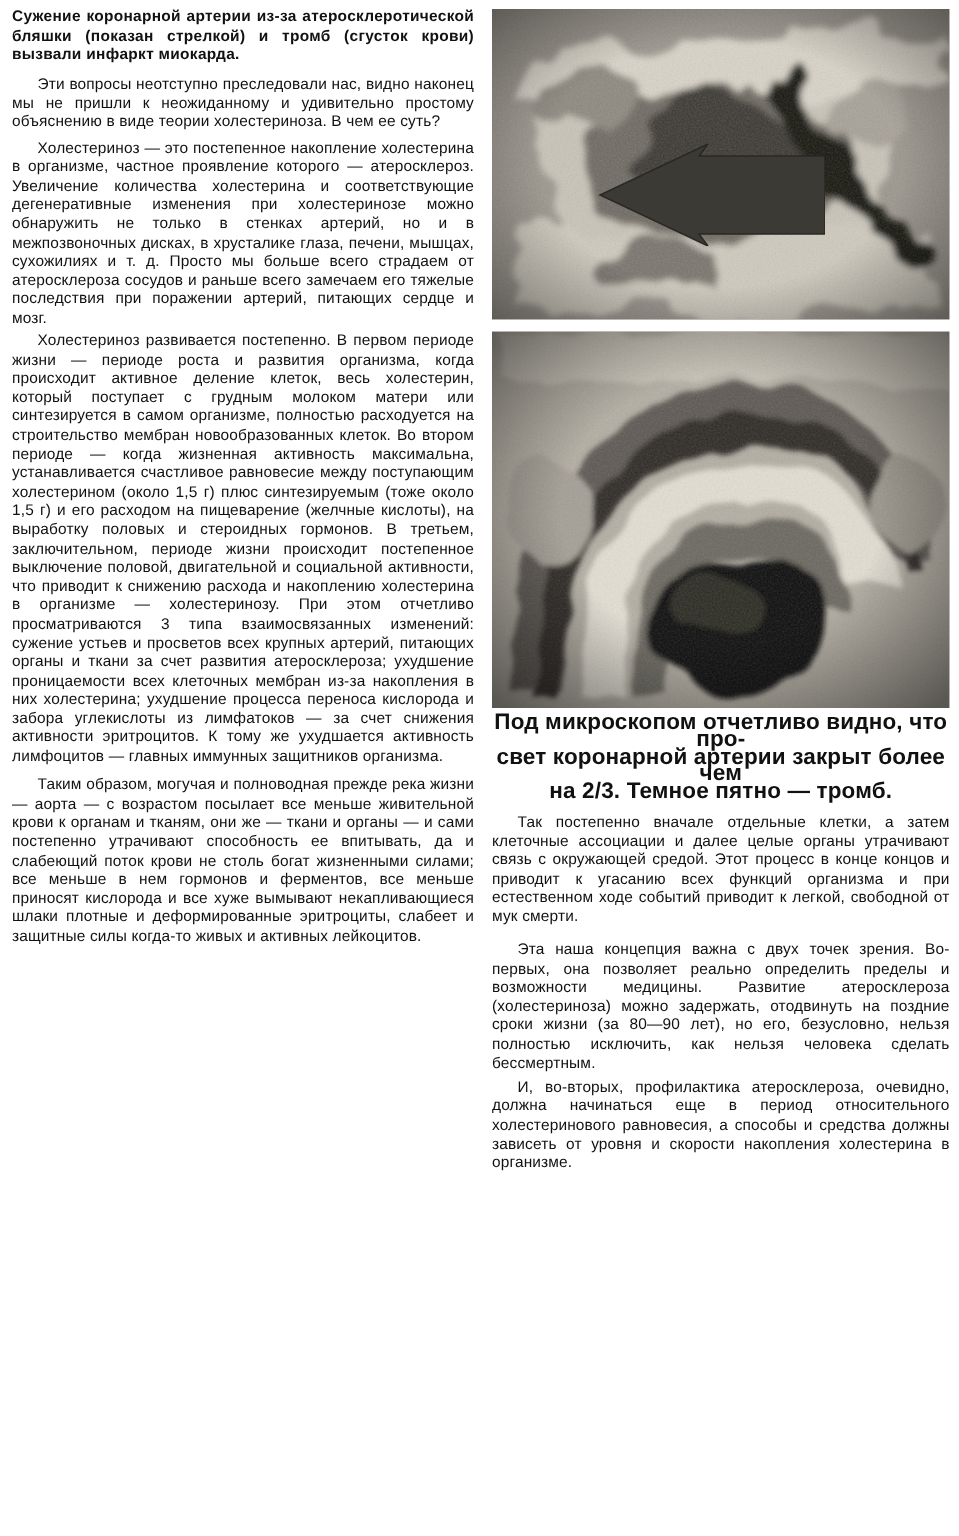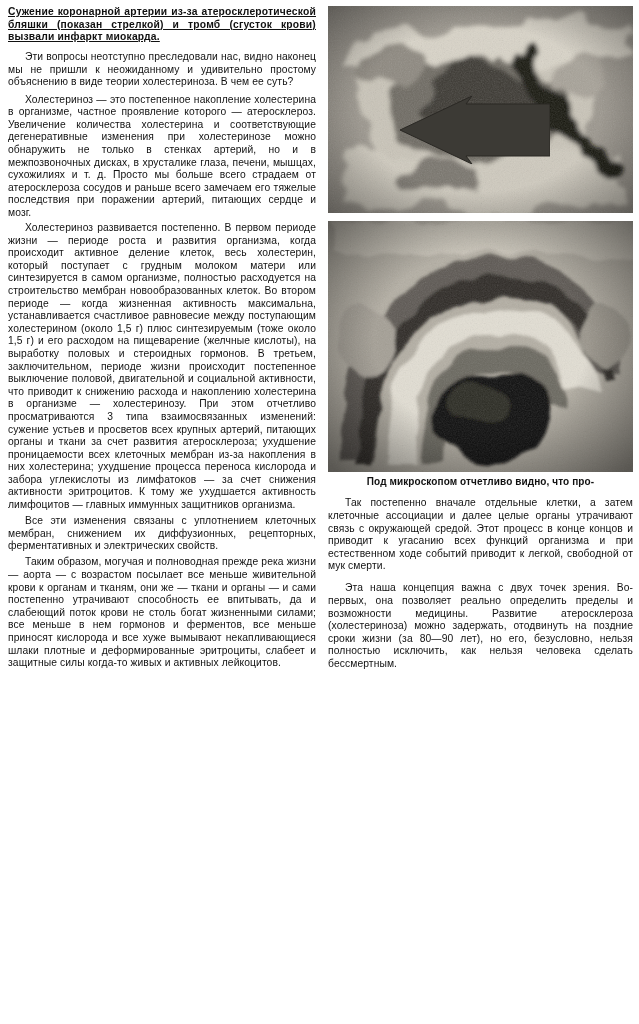--- a/index.html
+++ b/index.html
@@ -32,21 +32,20 @@
     margin: 0 0 0.5px 0;
     letter-spacing: 0.1px;
     -webkit-hyphens: auto;
     hyphens: auto;
   }
   .para.indent { text-indent: 17px; }
   .para.lead {
     font-weight: bold;
     text-align: justify;
     letter-spacing: 0.2px;
-    text-decoration: underline;
   }
 
   .left-stack {
     position: absolute;
     left: 8px;
     top: 6px;
     width: 308px;
     height: 1012px;
   }
 
@@ -63,21 +62,21 @@
     width: 305px;
     background: #8a8780;
     overflow: hidden;
     border: 0;
   }
   .photo-1 { height: 207px; margin-bottom: 8px; }
   .photo-2 { height: 251px; margin-bottom: 4px; }
 
   .caption {
     font-family: "Liberation Sans", sans-serif;
-    font-size: 10px;
+    font-size: 15px;
     line-height: 11.4px;
     font-weight: bold;
     text-align: center;
     margin: 2px 0 10px 0;
     letter-spacing: 0.1px;
   }
   .caption .line { display: block; }
 
   
   .arrow {
@@ -95,21 +94,20 @@
 
   <div class="left-stack">
     <p class="para lead">Сужение коронарной артерии из-за атеросклеротической бляшки (показан стрелкой) и тромб (сгусток крови) вызвали инфаркт миокарда.</p>
     <div style="height:7px"></div>
     <p class="para indent">Эти вопросы неотступно преследовали нас, видно наконец мы не пришли к неожиданному и удивительно простому объяснению в виде теории холестериноза. В чем ее суть?</p>
     <div style="height:4px"></div>
     <p class="para indent">Холестериноз — это постепенное накопление холестерина в организме, частное проявление которого — атеросклероз. Увеличение количества холестерина и соответствующие дегенеративные изменения при холестеринозе можно обнаружить не только в стенках артерий, но и в межпозвоночных дисках, в хрусталике глаза, печени, мышцах, сухожилиях и т. д. Просто мы больше всего страдаем от атеросклероза сосудов и раньше всего замечаем его тяжелые последствия при поражении артерий, питающих сердце и мозг.</p>
     <div style="height:2px"></div>
     <p class="para indent">Холестериноз развивается постепенно. В первом периоде жизни — периоде роста и развития организма, когда происходит активное деление клеток, весь холестерин, который поступает с грудным молоком матери или синтезируется в самом организме, полностью расходуется на строительство мембран новообразованных клеток. Во втором периоде — когда жизненная активность максимальна, устанавливается счастливое равновесие между поступающим холестерином (около 1,5 г) плюс синтезируемым (тоже около 1,5 г) и его расходом на пищеварение (желчные кислоты), на выработку половых и стероидных гормонов. В третьем, заключительном, периоде жизни происходит постепенное выключение половой, двигательной и социальной активности, что приводит к снижению расхода и накоплению холестерина в организме — холестеринозу. При этом отчетливо просматриваются 3 типа взаимосвязанных изменений: сужение устьев и просветов всех крупных артерий, питающих органы и ткани за счет развития атеросклероза; ухудшение проницаемости всех клеточных мембран из-за накопления в них холестерина; ухудшение процесса переноса кислорода и забора углекислоты из лимфатоков — за счет снижения активности эритроцитов. К тому же ухудшается активность лимфоцитов — главных иммунных защитников организма.</p>
     <div style="height:3px"></div>
-    <p class="para indent">Все эти изменения связаны с уплотнением клеточных мембран, снижением их диффузионных, рецепторных, ферментативных и электрических свойств.</p>
     <div style="height:3px"></div>
     <p class="para indent">Таким образом, могучая и полноводная прежде река жизни — аорта — с возрастом посылает все меньше живительной крови к органам и тканям, они же — ткани и органы — и сами постепенно утрачивают способность ее впитывать, да и слабеющий поток крови не столь богат жизненными силами; все меньше в нем гормонов и ферментов, все меньше приносят кислорода и все хуже вымывают некапливающиеся шлаки плотные и деформированные эритроциты, слабеет и защитные силы когда-то живых и активных лейкоцитов.</p>
   </div>
 
   <div class="right-stack">
 
     <div class="photo photo-1">
       <svg width="305" height="207" viewBox="0 0 305 207" preserveAspectRatio="none" style="position:absolute;inset:0;">
         <defs>
           <filter id="grainA" x="0" y="0" width="100%" height="100%">
@@ -181,23 +179,26 @@
           <ellipse cx="40" cy="120" rx="28" ry="40" fill="#a49f95"></ellipse>
           <ellipse cx="276" cy="110" rx="24" ry="34" fill="#9a958b"></ellipse>
         </g>
         <rect width="305" height="251" filter="url(#grainB)" opacity="0.38"></rect>
         <rect width="305" height="251" fill="url(#vigB)"></rect>
       </svg>
     </div>
 
     <div class="caption">
       <span class="line">Под микроскопом отчетливо видно, что про-</span>
+      <span class="line">свет коронарной артерии закрыт более чем</span>
+      <span class="line">на 2/3. Темное пятно — тромб.</span>
     </div>
 
     <p class="para indent">Так постепенно вначале отдельные клетки, а затем клеточные ассоциации и далее целые органы утрачивают связь с окружающей средой. Этот процесс в конце концов и приводит к угасанию всех функций организма и при естественном ходе событий приводит к легкой, свободной от мук смерти.</p>
     <div style="height:3px"></div>
     <div style="height:3px"></div>
     <div style="height:3px"></div>
     <p class="para indent">Эта наша концепция важна с двух точек зрения. Во-первых, она позволяет реально определить пределы и возможности медицины. Развитие атеросклероза (холестериноза) можно задержать, отодвинуть на поздние сроки жизни (за 80—90 лет), но его, безусловно, нельзя полностью исключить, как нельзя человека сделать бессмертным.</p>
     <div style="height:3px"></div>
+    <p class="para indent">И, во-вторых, профилактика атеросклероза, очевидно, должна начинаться еще в период относительного холестеринового равновесия, а способы и средства должны зависеть от уровня и скорости накопления холестерина в организме.</p>
   </div>
 
 </div>
 
 </body></html>

